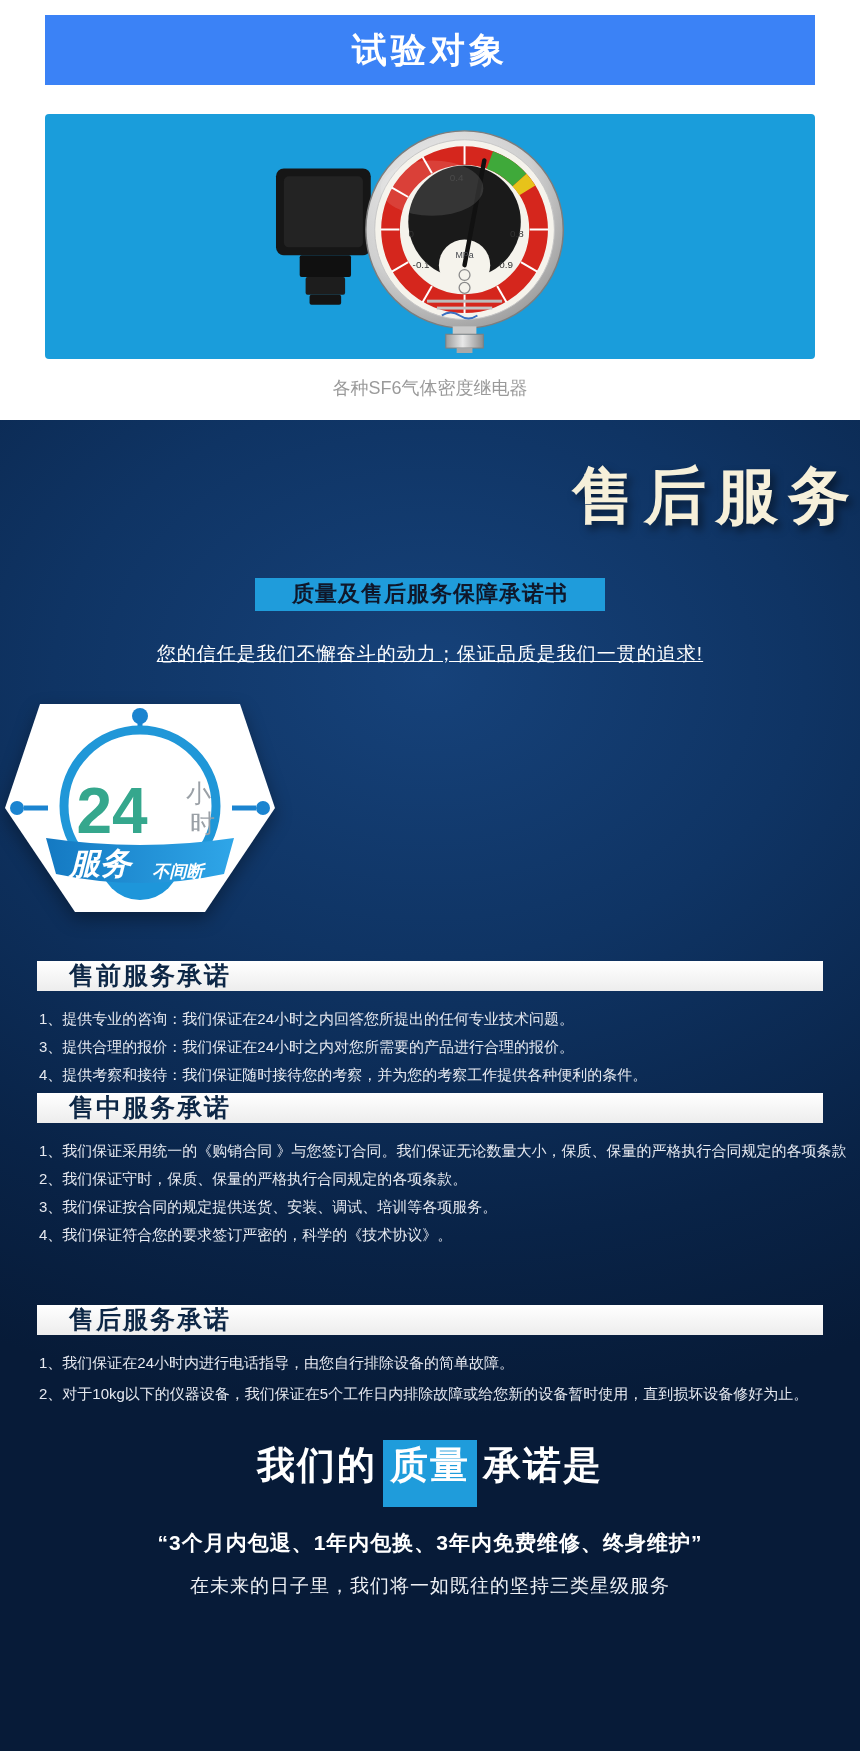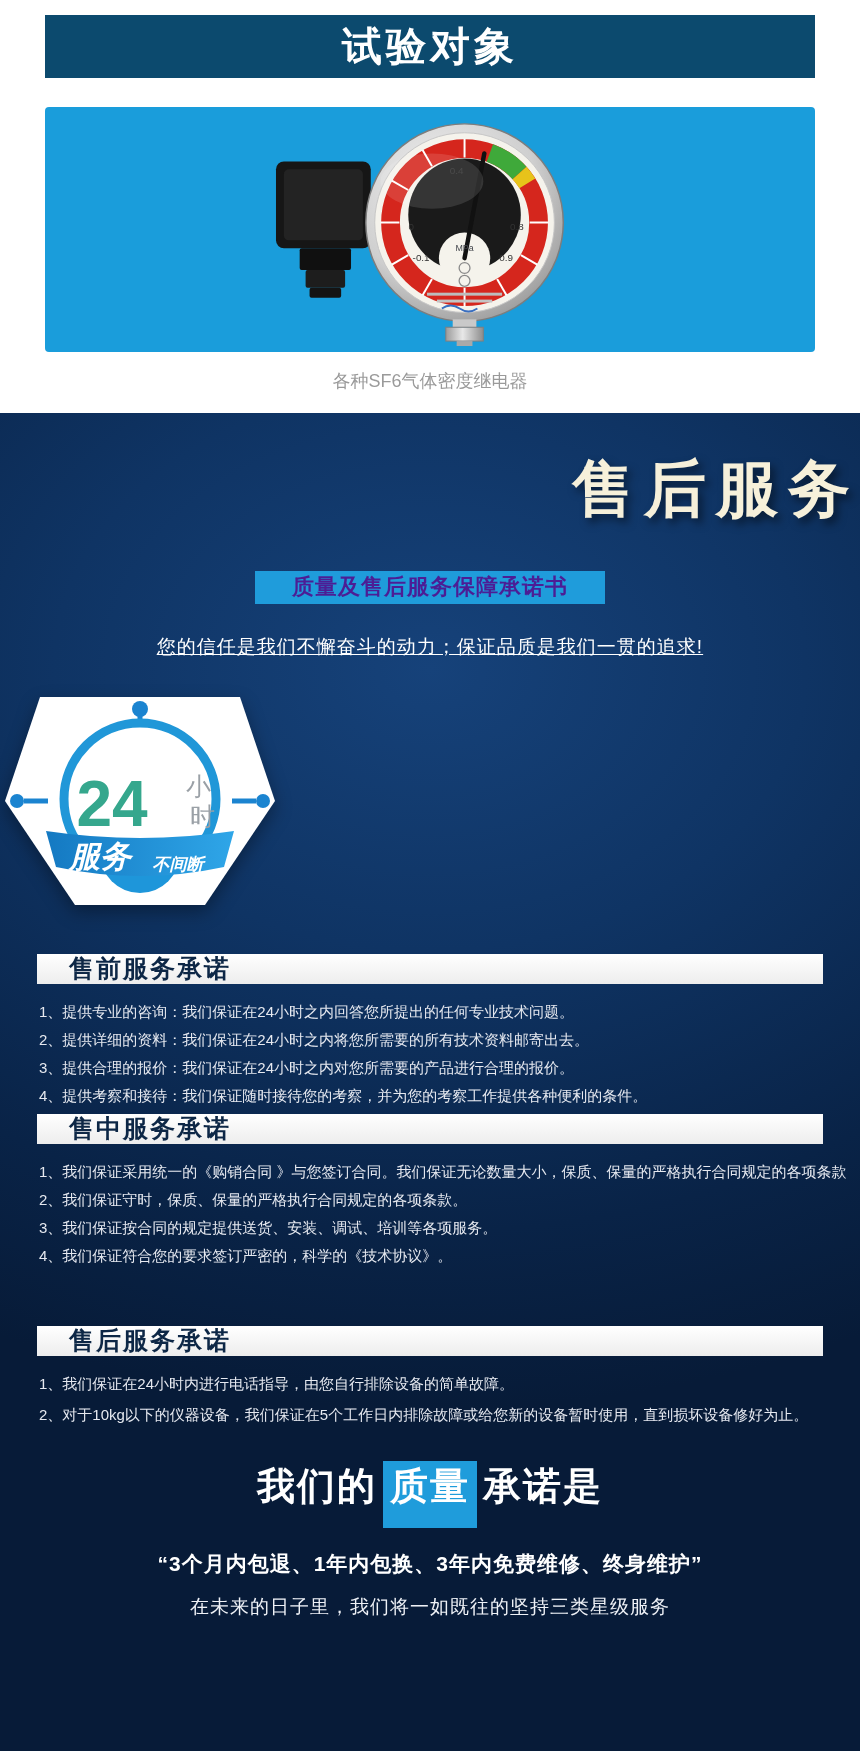--- a/index.html
+++ b/index.html
@@ -9,24 +9,24 @@
     width: 860px;
     height: 1751px;
     overflow: hidden;
     background: #ffffff;
     font-family: "Liberation Sans", "DejaVu Sans", sans-serif;
   }
 
   
   .banner {
     margin: 15px 45px 0;
-    height: 63px;
-    background: #0c4a6e;
-    color: #ffffff;
-    font-size: 40px;
+    height: 70px;
+    background: #3b82f6;
+    color: #ffffff;
+    font-size: 35px;
     font-weight: bold;
     letter-spacing: 4px;
     display: flex;
     align-items: center;
     justify-content: center;
   }
   .product-box {
     margin: 29px 45px 0;
     height: 245px;
     background: #1a9ddb;
@@ -61,21 +61,21 @@
     font-weight: bold;
     letter-spacing: 10px;
     color: #f6f0da;
     text-shadow: 4px 5px 8px rgba(0,0,0,.5);
   }
   .subtitle-bar {
     width: 350px;
     height: 33px;
     margin: 46px auto 0;
     background: #1f9cdb;
-    color: #4c1d95;
+    color: #0f172a;
     font-size: 22px;
     font-weight: bold;
     letter-spacing: 1px;
     display: flex;
     align-items: center;
     justify-content: center;
   }
   .tagline {
     margin: 32px 0 0;
     line-height: 22px;
@@ -283,21 +283,20 @@
         <text x="178" y="175" text-anchor="middle" font-family="Liberation Sans, sans-serif" font-size="17" font-weight="bold" font-style="italic" fill="#ffffff">不间断</text>
       </svg>
     </div>
 
     <div class="service-block first">
       <div class="block-header">
         <span>售前服务承诺</span>
       </div>
       <ul class="promise-list">
         <li>1、提供专业的咨询：我们保证在24小时之内回答您所提出的任何专业技术问题。</li>
-        <li>2、提供详细的资料：我们保证在24小时之内将您所需要的所有技术资料邮寄出去。</li>
         <li>3、提供合理的报价：我们保证在24小时之内对您所需要的产品进行合理的报价。</li>
         <li>4、提供考察和接待：我们保证随时接待您的考察，并为您的考察工作提供各种便利的条件。</li>
       </ul>
     </div>
 
     <div class="service-block second">
       <div class="block-header">
         <span>售中服务承诺</span>
       </div>
       <ul class="promise-list">

